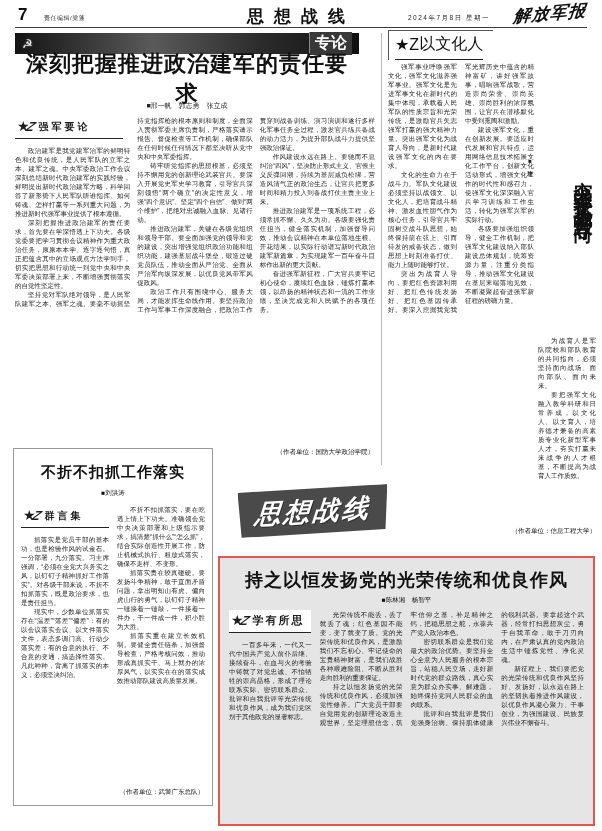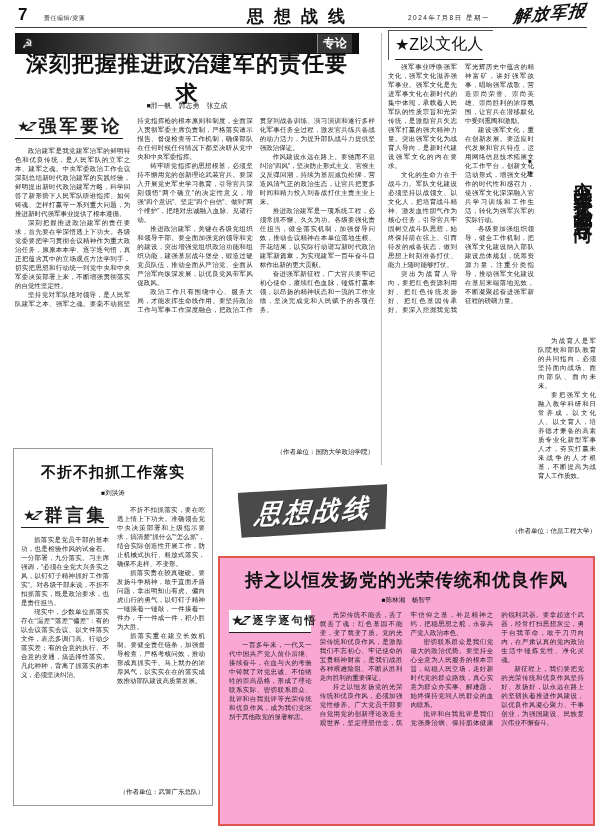--- a/index.html
+++ b/index.html
@@ -15,37 +15,37 @@
   .paperlogo{right:16px;top:2px;font-family:"DejaVu Serif",serif;font-style:italic;font-weight:bold;
              font-size:17px;transform:skewX(-10deg) rotate(-5deg);letter-spacing:1px;}
   .header-rule{left:15px;width:572px;top:27px;height:1px;background:#3a3a3a;}
 
   
   .banner{left:15px;top:33px;width:344px;height:21px;display:flex;align-items:center;padding:0 7px;box-sizing:border-box;
           background:linear-gradient(90deg,#141414 0%,#5a5a5a 40%,#2b2b2b 72%,#101010 100%);}
   .banner .emblem{font-size:12px;color:#e6e6e6;margin-right:6px;text-shadow:0 0 2px #888;}
   .banner .btxt{font-size:12px;font-weight:bold;color:#cfcfcf;letter-spacing:1px;
                 text-shadow:0 1px 0 #000,0 -1px 0 #7a7a7a;white-space:nowrap;}
-  .banner .btag{margin-left:auto;font-size:12px;font-weight:bold;color:#fff;background:#383838;
+  .banner .btag{margin-left:auto;font-size:16px;font-weight:bold;color:#fff;background:#383838;
                 border-left:1px solid #8a8a8a;padding:1px 5px;font-family:Liberation Mono, monospace;}
 
   
   .lead-title{left:15px;top:49px;width:344px;text-align:center;font-size:22px;font-weight:900;letter-spacing:1px;}
   .lead-authors{left:15px;top:101px;width:344px;text-align:center;font-size:7px;color:#222;}
   .body-text{font-size:6.5px;line-height:9px;text-align:justify;color:#1d1d1d;}
   .body-text p{margin:0;text-indent:2em;}
   .lead-body{left:15px;top:116px;width:360px;height:330px;column-count:3;column-gap:7px;overflow:hidden;}
   .attrib{font-size:6.5px;background:#fff;text-align:right;color:#111;}
   .lead-attrib{left:250px;top:448px;width:124px;}
 
   
   .sec-label{display:flex;align-items:center;border-bottom:1.5px solid #222;padding:3px 2px 5px 2px;box-sizing:border-box;}
   .sec-label .star-g{font-size:14px;line-height:14px;}
   .sec-label .flourish{display:inline-block;transform:skewX(-30deg);font-weight:bold;font-size:13px;margin:0 4px 0 -3px;}
-  .sec-label .txt{font-size:18px;font-weight:bold;letter-spacing:3px;white-space:nowrap;}
+  .sec-label .txt{font-size:10px;font-weight:bold;letter-spacing:3px;white-space:nowrap;}
   .float-label{float:left;margin:0 0 7px 0;background:#fff;}
 
   
   .vdivider{left:381px;top:33px;width:1px;height:432px;background:#bbb;}
   .theory-label{left:388px;top:30px;border-left:1px solid #555;border-top:1px solid #555;padding:3px 10px 0 6px;}
   .theory-label .inner{display:flex;align-items:center;border-bottom:1.5px solid #222;padding-bottom:4px;}
   .theory-cols{left:388px;top:62px;width:146px;height:480px;column-count:2;column-gap:8px;overflow:hidden;}
   .theory-vtitle{left:540px;top:56px;width:56px;height:268px;display:flex;justify-content:center;
                  writing-mode:vertical-rl;font-size:19px;font-weight:900;letter-spacing:4px;}
   .theory-vauthor{left:525px;top:158px;writing-mode:vertical-rl;font-size:6px;color:#222;letter-spacing:1px;}
@@ -61,21 +61,21 @@
   .v-label{width:88px;}
 
   
   .callig{left:238px;top:486px;width:150px;height:50px;background:#4a4a4a;z-index:5;
           display:flex;align-items:center;justify-content:center;transform:rotate(-1.5deg);
           clip-path:polygon(0 10%,100% 0,98% 90%,2% 100%);}
   .callig .ctxt{font-family:"DejaVu Serif",serif;font-style:italic;font-weight:bold;font-size:26px;color:#fff;
                 transform:skewX(-8deg) rotate(-2deg);letter-spacing:3px;text-shadow:1px 1px 0 #2e2e2e;}
 
   
-  .featured-box{left:218px;top:556px;width:377px;height:270px;border:2px solid #e2574d;box-sizing:border-box;background:#f9a8d4;}
+  .featured-box{left:218px;top:556px;width:377px;height:270px;border:2px solid #e2574d;box-sizing:border-box;background:#e5e5e5;}
   .f-title{position:absolute;left:0;top:10px;width:100%;text-align:center;font-size:18px;font-weight:900;letter-spacing:1px;}
   .f-authors{position:absolute;left:0;top:38px;width:100%;text-align:center;font-size:6.5px;}
   .f-body{position:absolute;left:9px;top:52px;width:355px;height:204px;column-count:4;column-gap:8px;overflow:hidden;}
   .f-label{width:82px;}
   .f-label .txt{font-size:11px;letter-spacing:2px;}
 </style>
 </head>
 <body>
 
 <div id="page">
@@ -162,21 +162,21 @@
     <span class="ctxt">思想战线</span>
   </div>
 
   <div class="abs featured-box">
     <div class="f-title">持之以恒发扬党的光荣传统和优良作风</div>
     <div class="f-authors">■陈林湘　杨智平</div>
     <div class="f-body body-text">
       <div class="sec-label float-label f-label">
         <span class="star-g">★</span>
         <span class="flourish">Z</span>
-        <span class="txt">逐字逐句悟</span>
+        <span class="txt">学有所思</span>
       </div>
       <div>
           <p>一百多年来，一代又一代中国共产党人前仆后继、接续奋斗，在血与火的考验中铸就了对党忠诚、不怕牺牲的崇高品格，形成了理论联系实际、密切联系群众、批评和自我批评等光荣传统和优良作风，成为我们党区别于其他政党的显著标志。</p>
           <p>光荣传统不能丢，丢了就丢了魂；红色基因不能变，变了就变了质。党的光荣传统和优良作风，是激励我们不忘初心、牢记使命的宝贵精神财富，是我们战胜各种艰难险阻、不断从胜利走向胜利的重要保证。</p>
           <p>持之以恒发扬党的光荣传统和优良作风，必须加强党性修养。广大党员干部要自觉用党的创新理论改造主观世界，坚定理想信念，筑牢信仰之基，补足精神之钙，把稳思想之舵，永葆共产党人政治本色。</p>
           <p>密切联系群众是我们党最大的政治优势。要坚持全心全意为人民服务的根本宗旨，站稳人民立场，走好新时代党的群众路线，真心实意为群众办实事、解难题，始终保持党同人民群众的血肉联系。</p>
           <p>批评和自我批评是我们党强身治病、保持肌体健康的锐利武器。要拿起这个武器，经常打扫思想灰尘，勇于自我革命，敢于刀刃向内，在严肃认真的党内政治生活中锤炼党性、净化灵魂。</p>
           <p>新征程上，我们要把党的光荣传统和优良作风坚持好、发扬好，以永远在路上的坚韧执着推进作风建设，以优良作风凝心聚力、干事创业，为强国建设、民族复兴伟业不懈奋斗。</p>
         </div>
     </div>

